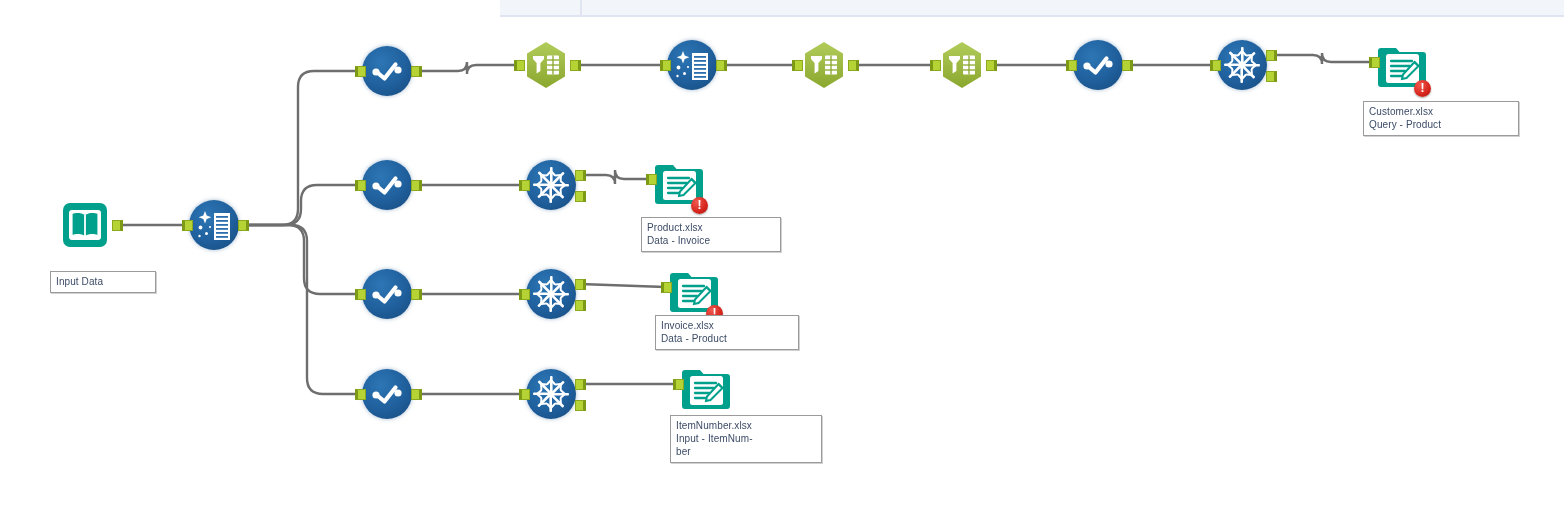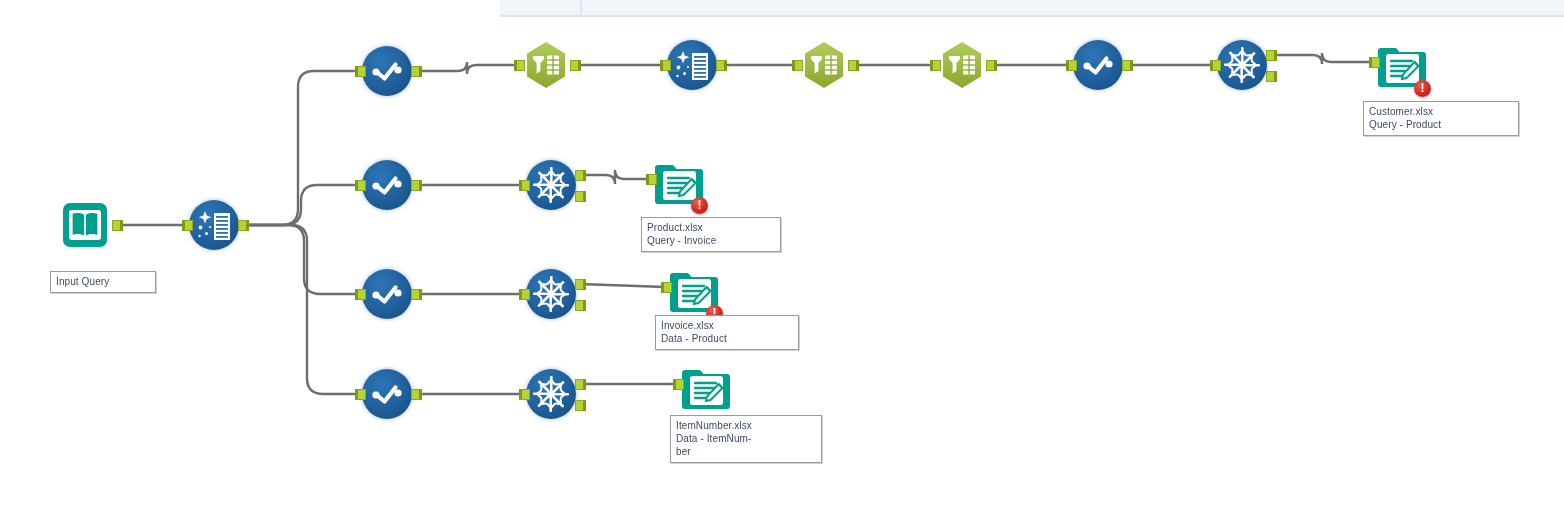--- a/index.html
+++ b/index.html
@@ -574,20 +574,20 @@
       <line x1="14" y1="36" x2="25" y2="36"></line>
     </g>
     <path d="M37.5 22 L41.5 26 L29.5 38 L25 39 L26 34.5 Z" fill="#ffffff" stroke="#00a08c" stroke-width="2"></path>
     <path d="M37.5 22 L41.5 26" stroke="#00a08c" stroke-width="2"></path>
   </svg></div>
         </div>
         <div class="anchor in" style="left: -33px; top: -8px;"></div>
       </div>
     </div>
   <div id="label-layer">
-      <div class="label-box" style="left: 50px; top: 254px; width: 78px;"><span class="l1">Input Query</span></div>
+      <div class="label-box" style="left: 50px; top: 254px; width: 78px;"><span class="l1">Input Data</span></div>
       <div class="label-box" style="left: 1363px; top: 84px; width: 128px;"><span class="l1">Customer.xlsx</span><span class="l2">Query - Product</span></div>
-      <div class="label-box" style="left: 641px; top: 200px; width: 112px;"><span class="l1">Product.xlsx</span><span class="l2">Query - Invoice</span></div>
+      <div class="label-box" style="left: 641px; top: 200px; width: 112px;"><span class="l1">Product.xlsx</span><span class="l2">Data - Invoice</span></div>
       <div class="label-box" style="left: 655px; top: 298px; width: 116px;"><span class="l1">Invoice.xlsx</span><span class="l2">Data - Product</span></div>
-      <div class="label-box" style="left: 670px; top: 398px; width: 124px;"><span class="l1">ItemNumber.xlsx</span><span class="l2">Data - ItemNum-
+      <div class="label-box" style="left: 670px; top: 398px; width: 124px;"><span class="l1">ItemNumber.xlsx</span><span class="l2">Input - ItemNum-
 ber</span></div>
     </div>
 </div>
 
 </body></html>

